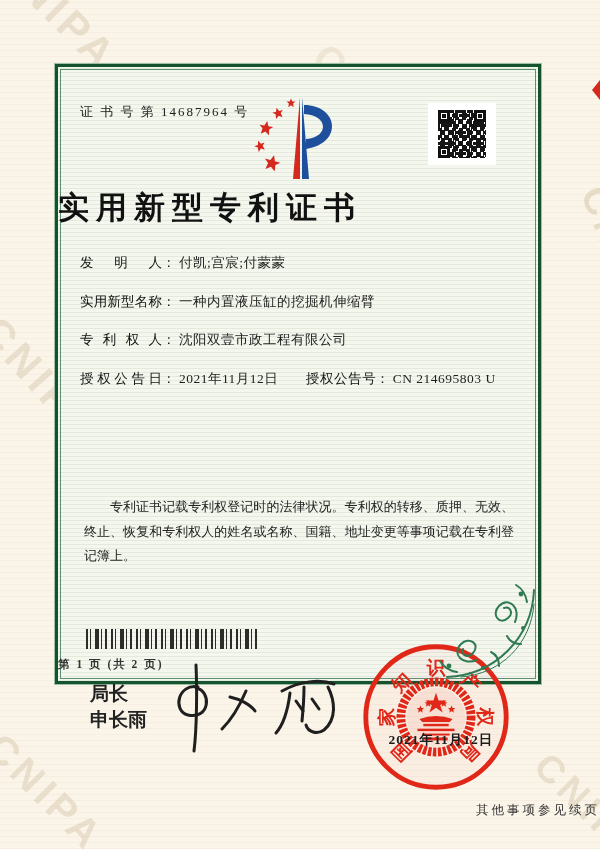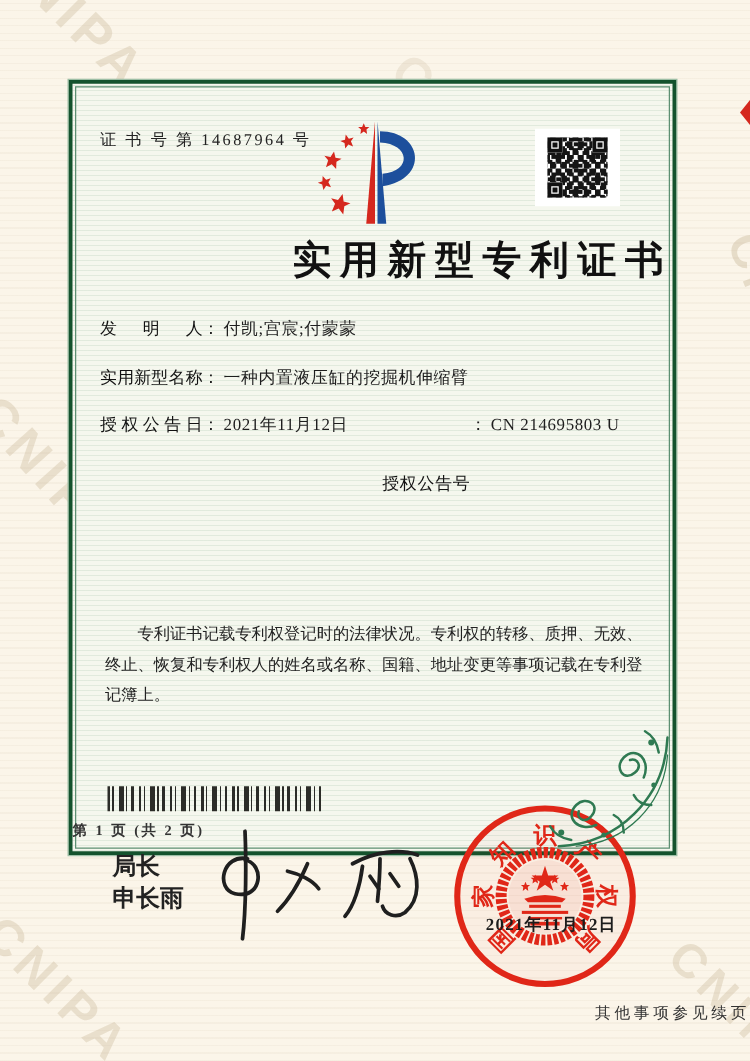--- a/index.html
+++ b/index.html
@@ -36,33 +36,33 @@
     background:
       repeating-conic-gradient(#151515 0 25%, rgba(0,0,0,0) 0 50%) 0 0/7px 7px,
       repeating-conic-gradient(#151515 0 25%, rgba(0,0,0,0) 0 50%) 2px 3px/9px 11px,
       #fff;
   }
   .finder{position:absolute;width:12px;height:12px;border:3px solid #111;background:#fff;box-sizing:border-box;}
   .finder::after{content:"";position:absolute;inset:1px;background:#111;}
   .finder.tl{left:0;top:0}.finder.tr{right:0;top:0}.finder.bl{left:0;bottom:0}
   .logo{position:absolute;left:50%;top:26px;transform:translateX(-50%);}
   .title{
-    position:absolute;left:0;right:0;top:120px;text-align:right;
+    position:absolute;left:0;right:0;top:120px;text-align:left;
     font-size:31px;font-weight:700;letter-spacing:7px;color:#111;
   }
   .fields{position:absolute;left:22px;right:20px;top:183px;font-size:13.5px;}
   .frow{margin-bottom:13.5px;line-height:25px;}
   .flabel{
     display:inline-block;width:82px;text-align:justify;text-align-last:justify;
     vertical-align:top;color:#111;
   }
   .fcolon{vertical-align:top;}
   .fvalue{display:inline-block;max-width:336px;vertical-align:top;letter-spacing:0.5px;}
   .fgroup2{margin-left:24px;}
-  .fgroup2 .flabel{width:70px;margin-top:47px;}
+  .fgroup2 .flabel{width:70px;}
   .paras{position:absolute;left:26px;right:24px;top:428px;}
   .paras p{margin:0;font-size:13px;line-height:24.5px;text-indent:2em;text-align:justify;color:#222;}
   .barcode{
     position:absolute;left:28px;top:562px;width:172px;height:20px;
     background:
       repeating-linear-gradient(90deg,#2c2c28 0 2px,rgba(0,0,0,0) 2px 4px,#2c2c28 4px 5px,rgba(0,0,0,0) 5px 9px,#2c2c28 9px 13px,rgba(0,0,0,0) 13px 15px,#2c2c28 15px 16px,rgba(0,0,0,0) 16px 19px,#2c2c28 19px 21px,rgba(0,0,0,0) 21px 25px);
   }
   .signer{position:absolute;left:32px;top:614px;font-family:"Liberation Sans","DejaVu Sans",sans-serif;
     font-size:19px;font-weight:700;color:#222;line-height:26px;}
   .signature{position:absolute;left:96px;top:588px;}
@@ -126,20 +126,24 @@
   <div class="title">实用新型专利证书</div>
 
   <div class="fields">
     <div class="frow">
       <span class="flabel">发明人</span><span class="fcolon">：</span>
       <span class="fvalue">付凯;宫宸;付蒙蒙</span>
     </div>
     <div class="frow">
       <span class="flabel">实用新型名称</span><span class="fcolon">：</span>
       <span class="fvalue">一种内置液压缸的挖掘机伸缩臂</span>
+    </div>
+    <div class="frow">
+      <span class="flabel">专利权人</span><span class="fcolon">：</span>
+      <span class="fvalue">沈阳双壹市政工程有限公司</span>
     </div>
     <div class="frow">
       <span>
         <span class="flabel">授权公告日</span><span class="fcolon">：</span>
         <span class="fvalue">2021年11月12日</span>
       </span>
       <span class="fgroup2">
         <span class="flabel">授权公告号</span><span class="fcolon">：</span>
         <span class="fvalue">CN 214695803 U</span>
       </span>

